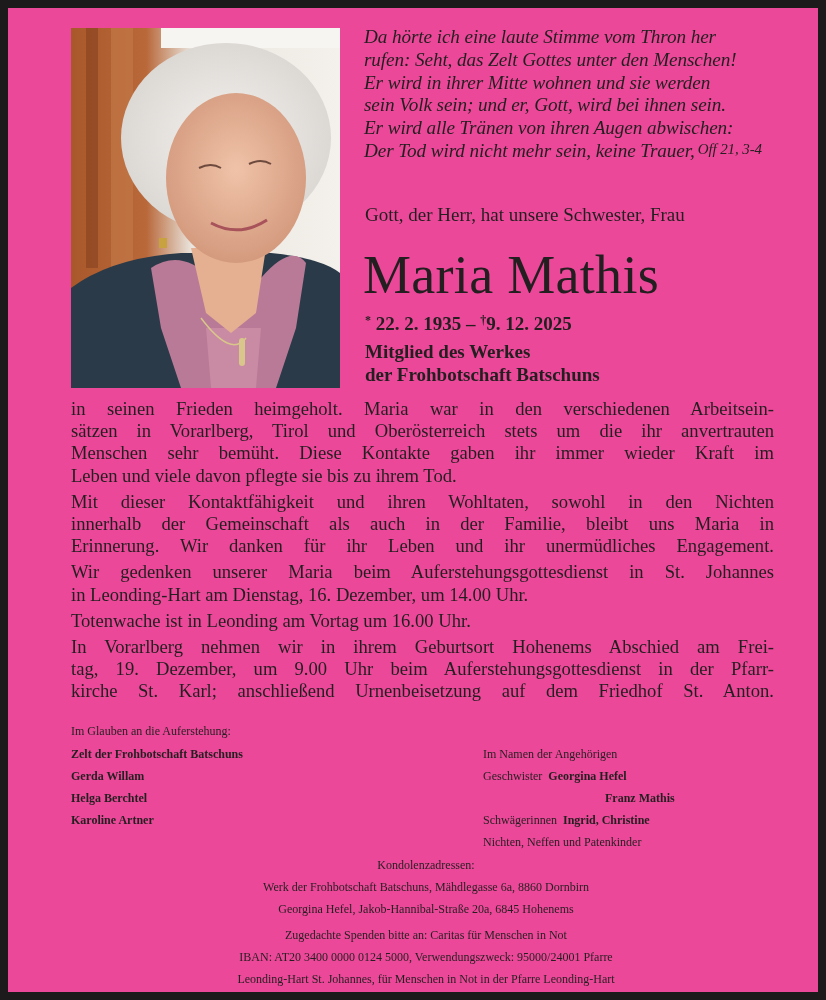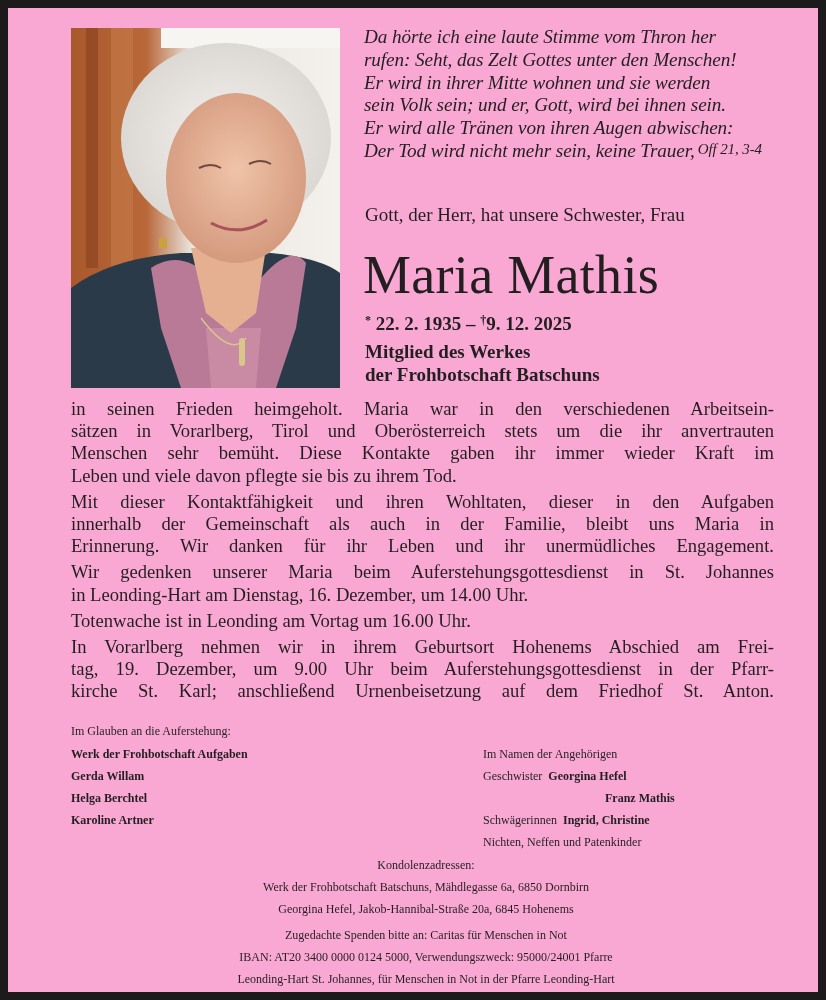--- a/index.html
+++ b/index.html
@@ -1,19 +1,19 @@
 <!DOCTYPE html>
 <html><head>
 <meta charset="utf-8">
 <style>
   html, body { margin: 0; padding: 0; background: #1a1a1a; }
   body { width: 826px; height: 1000px; overflow: hidden; }
   .frame {
     position: absolute; left: 0; top: 0; width: 826px; height: 1000px;
-    box-sizing: border-box; border: 8px solid #1c1a1a; background: #f9a8d4;
+    box-sizing: border-box; border: 8px solid #1c1a1a; background: #ec4899;
     font-family: "Liberation Serif", "DejaVu Serif", serif; color: #231f20;
   }
   .photo {
     position: absolute; left: 63px; top: 20px; width: 269px; height: 360px;
     overflow: hidden; background: #d9d2c8;
   }
   .photo svg { display: block; }
   .verse {
     position: absolute; left: 356px; top: 18px; width: 420px;
     font-style: italic; font-size: 19.2px; line-height: 22.8px;
@@ -138,42 +138,42 @@
   </div>
 
   <div class="body">
     <p>
       <span class="ln">in seinen Frieden heimgeholt. Maria war in den verschiedenen Arbeitsein-</span>
       <span class="ln">sätzen in Vorarlberg, Tirol und Oberösterreich stets um die ihr anvertrauten</span>
       <span class="ln">Menschen sehr bemüht. Diese Kontakte gaben ihr immer wieder Kraft im</span>
       <span class="ln last">Leben und viele davon pflegte sie bis zu ihrem Tod.</span>
     </p>
     <p>
-      <span class="ln">Mit dieser Kontaktfähigkeit und ihren Wohltaten, dieser in den Aufgaben</span>
+      <span class="ln">Mit dieser Kontaktfähigkeit und ihren Wohltaten, sowohl in den Nichten</span>
       <span class="ln">innerhalb der Gemeinschaft als auch in der Familie, bleibt uns Maria in</span>
       <span class="ln">Erinnerung. Wir danken für ihr Leben und ihr unermüdliches Engagement.</span>
     </p>
     <p>
       <span class="ln">Wir gedenken unserer Maria beim Auferstehungsgottesdienst in St. Johannes</span>
       <span class="ln last">in Leonding-Hart am Dienstag, 16. Dezember, um 14.00 Uhr.</span>
     </p>
     <p>
       <span class="ln last">Totenwache ist in Leonding am Vortag um 16.00 Uhr.</span>
     </p>
     <p>
       <span class="ln">In Vorarlberg nehmen wir in ihrem Geburtsort Hohenems Abschied am Frei-</span>
       <span class="ln">tag, 19. Dezember, um 9.00 Uhr beim Auferstehungsgottesdienst in der Pfarr-</span>
       <span class="ln">kirche St. Karl; anschließend Urnenbeisetzung auf dem Friedhof St. Anton.</span>
     </p>
   </div>
 
   <div class="sig">
     <div class="head">Im Glauben an die Auferstehung:</div>
     <div class="left">
-      <span>Werk der Frohbotschaft Aufgaben</span>
+      <span>Zelt der Frohbotschaft Batschuns</span>
       <span>Gerda Willam</span>
       <span>Helga Berchtel</span>
       <span>Karoline Artner</span>
     </div>
     <div class="right">
       <span class="row">Im Namen der Angehörigen</span>
       <span class="row">
         <span>Geschwister</span>&nbsp;
         <b>Georgina Hefel</b>
       </span>
@@ -183,21 +183,21 @@
       <span class="row">
         <span>Schwägerinnen</span>&nbsp;
         <b>Ingrid, Christine</b>
       </span>
       <span class="row">Nichten, Neffen und Patenkinder</span>
     </div>
   </div>
 
   <div class="addr">
     <span class="ln">Kondolenzadressen:</span>
-    <span class="ln">Werk der Frohbotschaft Batschuns, Mähdlegasse 6a, 6850 Dornbirn</span>
+    <span class="ln">Werk der Frohbotschaft Batschuns, Mähdlegasse 6a, 8860 Dornbirn</span>
     <span class="ln">Georgina Hefel, Jakob-Hannibal-Straße 20a, 6845 Hohenems</span>
     <div class="gap"></div>
     <span class="ln">Zugedachte Spenden bitte an: Caritas für Menschen in Not</span>
     <span class="ln">IBAN: AT20 3400 0000 0124 5000, Verwendungszweck: 95000/24001 Pfarre</span>
     <span class="ln">Leonding-Hart St. Johannes, für Menschen in Not in der Pfarre Leonding-Hart</span>
   </div>
 
 </div>
 
 </body></html>

